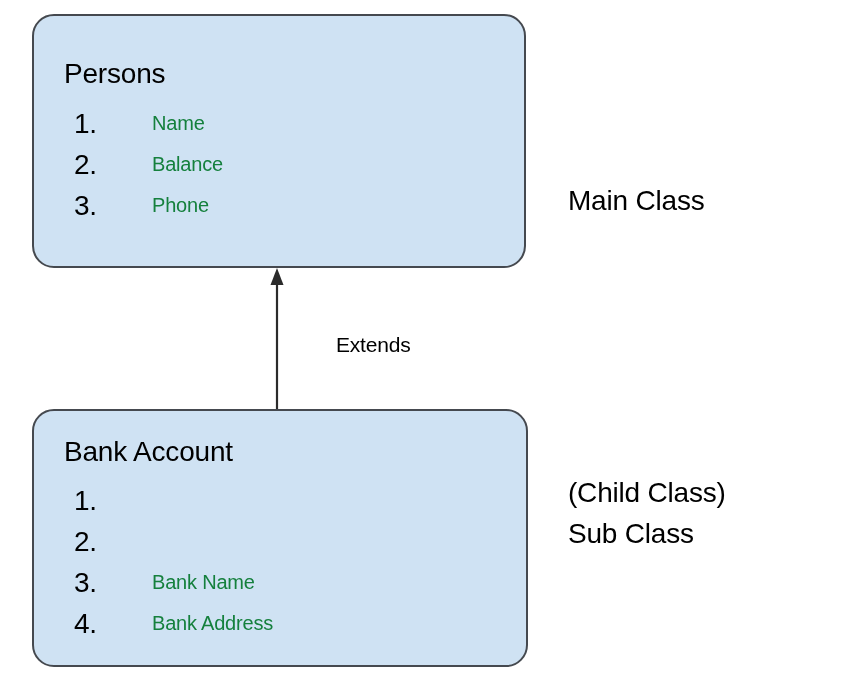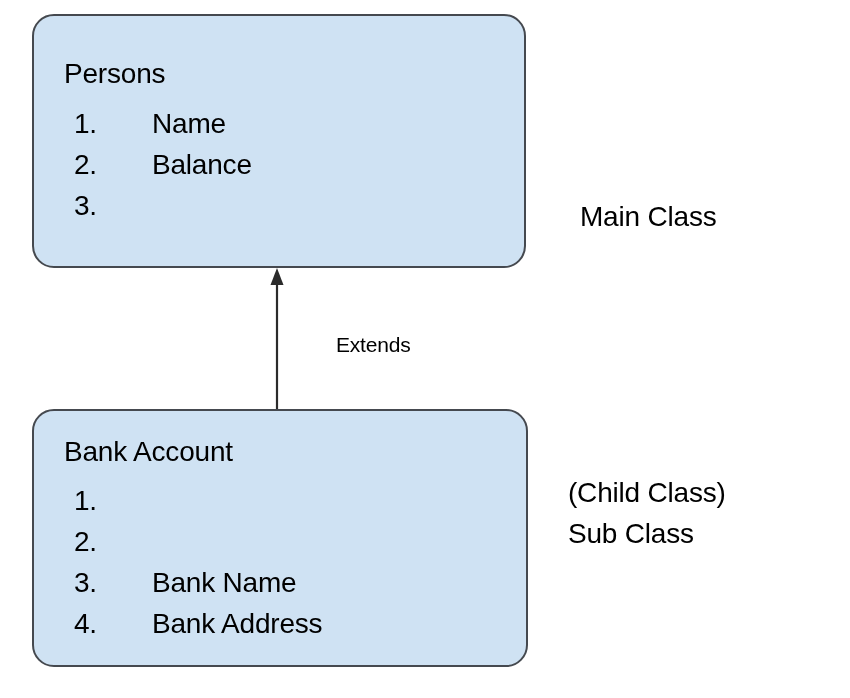--- a/index.html
+++ b/index.html
@@ -77,23 +77,23 @@
     position: absolute;
     left: 40px;
     width: 40px;
     font-size: 28px;
     letter-spacing: -0.2px;
     color: #000000;
   }
   .member-label {
     position: absolute;
     left: 118px;
-    font-size: 28px;
+    font-size: 20px;
     letter-spacing: -0.2px;
-    color: #000000;
+    color: #15803d;
   }
 
   
   #connector {
     position: absolute;
     left: 255px;
     top: 260px;
     width: 46px;
     height: 180px;
     overflow: visible;
@@ -113,21 +113,21 @@
 
   
   .side-note {
     position: absolute;
     font-size: 28px;
     line-height: 41px;
     letter-spacing: -0.2px;
     white-space: nowrap;
     color: #000000;
   }
-  #note-main { left: 568px; top: 196px; margin-left: 12px; }
+  #note-main { left: 568px; top: 180px; }
   #note-sub  { left: 568px; top: 472px; }
   .side-note .note-line { display: block; }
 </style>
 </head>
 <body>
 
 <div id="canvas">
 
   <div id="box-persons" class="class-box">
     <div class="class-title">Persons</div>
@@ -135,20 +135,21 @@
       <li class="member-row">
         <span class="member-index">1.</span>
         <span class="member-label">Name</span>
       </li>
       <li class="member-row">
         <span class="member-index">2.</span>
         <span class="member-label">Balance</span>
       </li>
       <li class="member-row">
         <span class="member-index">3.</span>
+        <span class="member-label">Phone</span>
       </li>
     </ul>
   </div>
 
   <svg id="connector" viewBox="0 0 46 180" aria-hidden="true">
     <line x1="22" y1="180" x2="22" y2="20" stroke="#2b2b2b" stroke-width="2.2"></line>
     <polygon points="22,8 15.5,25 28.5,25" fill="#2b2b2b"></polygon>
   </svg>
 
   <div id="edge-label">Extends</div>

